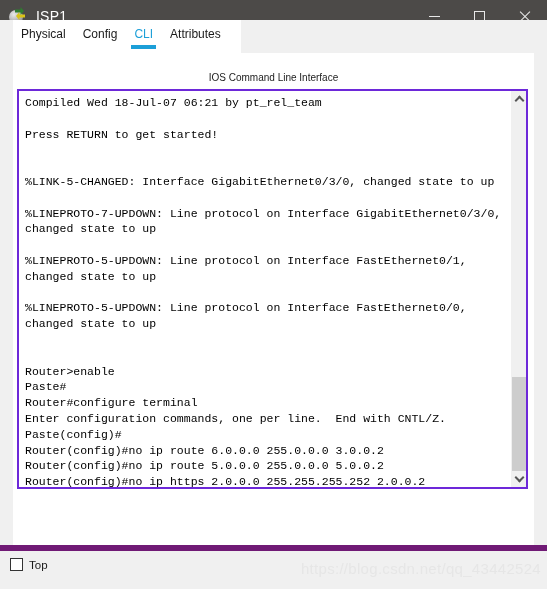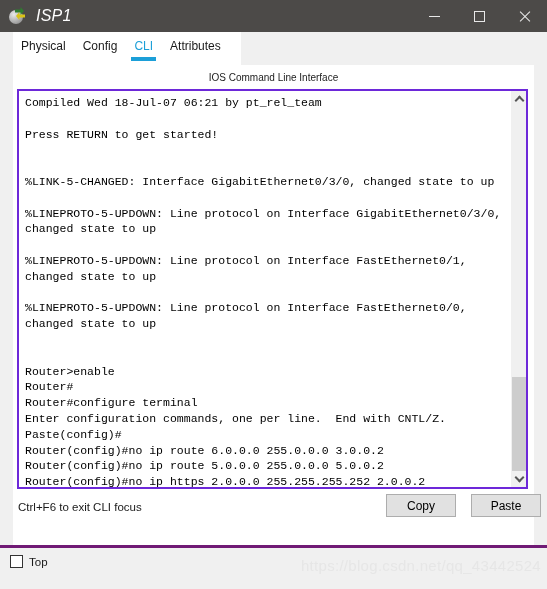--- a/index.html
+++ b/index.html
@@ -31,24 +31,23 @@
   }
   .title-icon {
     width: 18px; height: 18px;
     margin-left: 9px;
     margin-right: 9px;
     position: relative;
     flex: 0 0 18px;
   }
   .title-text {
     color: #ffffff;
-    font-size: 16px;
+    font-size: 14px;
     letter-spacing: 0.2px;
     flex: 1 1 auto;
-    font-style: italic;
   }
   .win-btns { display: flex; height: 32px; }
   .win-btn {
     width: 45px; height: 32px;
     display: flex; align-items: center; justify-content: center;
     color: #e8e8e8;
   }
   .glyph-min {
     width: 11px; height: 1px; background: #e8e8e8; display: block;
   }
@@ -197,21 +196,21 @@
   }
   .btn.copy  { left: 373px; }
   .btn.paste { left: 458px; }
 
   
   .footer {
     position: absolute;
     left: 0; bottom: 0;
     width: 547px; height: 44px;
     background: #f0f0f0;
-    border-top: 3px solid #701a75;
+    border-top: 6px solid #701a75;
   }
   .chk-row {
     position: absolute;
     left: 10px; top: 7px;
     display: flex; align-items: center;
   }
   .chkbox {
     width: 13px; height: 13px;
     border: 1px solid #333;
     background: #fff;
@@ -279,59 +278,54 @@
 
     <div class="terminal-outer">
       <div class="terminal">
         <div class="term-line">Compiled Wed 18-Jul-07 06:21 by pt_rel_team</div>
         <div class="term-line blank"></div>
         <div class="term-line">Press RETURN to get started!</div>
         <div class="term-line blank"></div>
         <div class="term-line blank"></div>
         <div class="term-line">%LINK-5-CHANGED: Interface GigabitEthernet0/3/0, changed state to up</div>
         <div class="term-line blank"></div>
-        <div class="term-line">%LINEPROTO-5-UPDOWN: Line protocol on Interface GigabitEthernet0/3/0,</div>
+        <div class="term-line">%LINEPROTO-7-UPDOWN: Line protocol on Interface GigabitEthernet0/3/0,</div>
         <div class="term-line">changed state to up</div>
         <div class="term-line blank"></div>
         <div class="term-line">%LINEPROTO-5-UPDOWN: Line protocol on Interface FastEthernet0/1,</div>
         <div class="term-line">changed state to up</div>
         <div class="term-line blank"></div>
         <div class="term-line">%LINEPROTO-5-UPDOWN: Line protocol on Interface FastEthernet0/0,</div>
         <div class="term-line">changed state to up</div>
         <div class="term-line blank"></div>
         <div class="term-line blank"></div>
         <div class="term-line">Router&gt;enable</div>
-        <div class="term-line">Router#</div>
+        <div class="term-line">Paste#</div>
         <div class="term-line">Router#configure terminal</div>
         <div class="term-line">Enter configuration commands, one per line.  End with CNTL/Z.</div>
         <div class="term-line">Paste(config)#</div>
         <div class="term-line">Router(config)#no ip route 6.0.0.0 255.0.0.0 3.0.0.2</div>
         <div class="term-line">Router(config)#no ip route 5.0.0.0 255.0.0.0 5.0.0.2</div>
         <div class="term-line">Router(config)#no ip https 2.0.0.0 255.255.255.252 2.0.0.2</div>
 
       </div>
       <div class="vscroll">
         <span class="sb-arrow up">
             <span class="chev up"></span>
           </span>
         <span class="sb-thumb"></span>
         <span class="sb-arrow down">
             <span class="chev down"></span>
           </span>
       </div>
     </div>
 
-    <div class="card-bottom">
-      <div class="hint">Ctrl+F6 to exit CLI focus</div>
-      <div class="btn copy">Copy</div>
-      <div class="btn paste">Paste</div>
-    </div>
   </div>
 
-  <div class="tabstrip-wrap" style="position:absolute; left:0; top:32px; width:547px;">
+  <div class="tabstrip-wrap" style="position:absolute; left:0; top:20px; width:547px;">
     <div class="tabstrip">
       <div class="tab">Physical</div>
       <div class="tab">Config</div>
       <div class="tab active">CLI</div>
       <div class="tab">Attributes</div>
     </div>
   </div>
 
   <div class="footer">
     <div class="chk-row">

